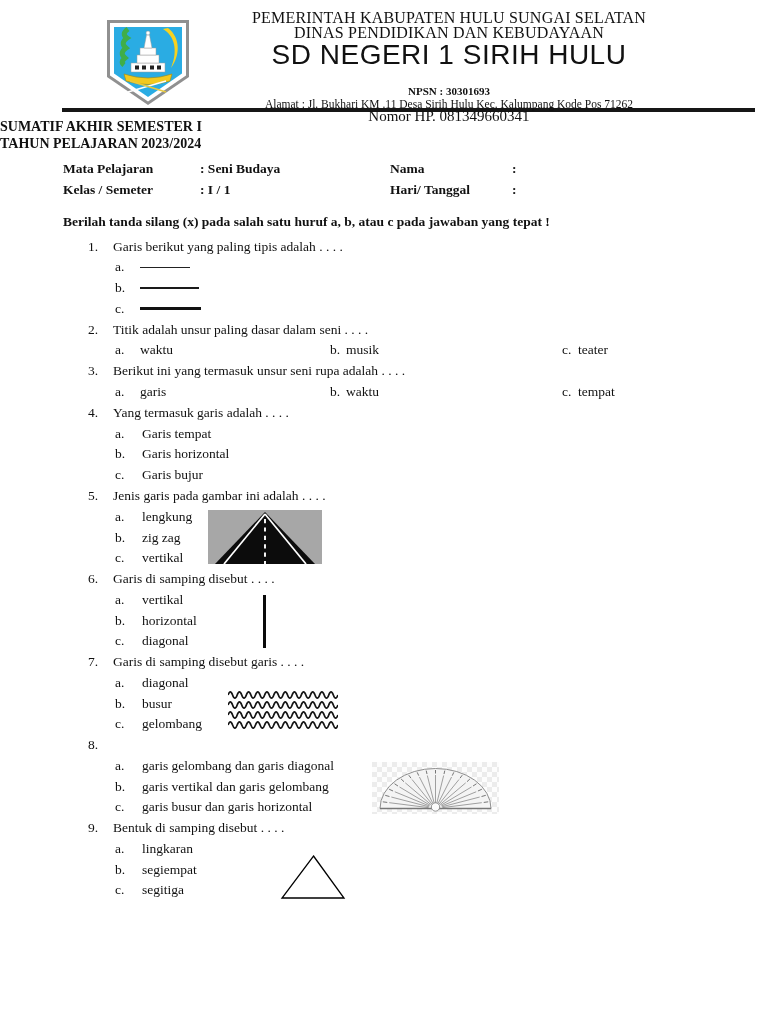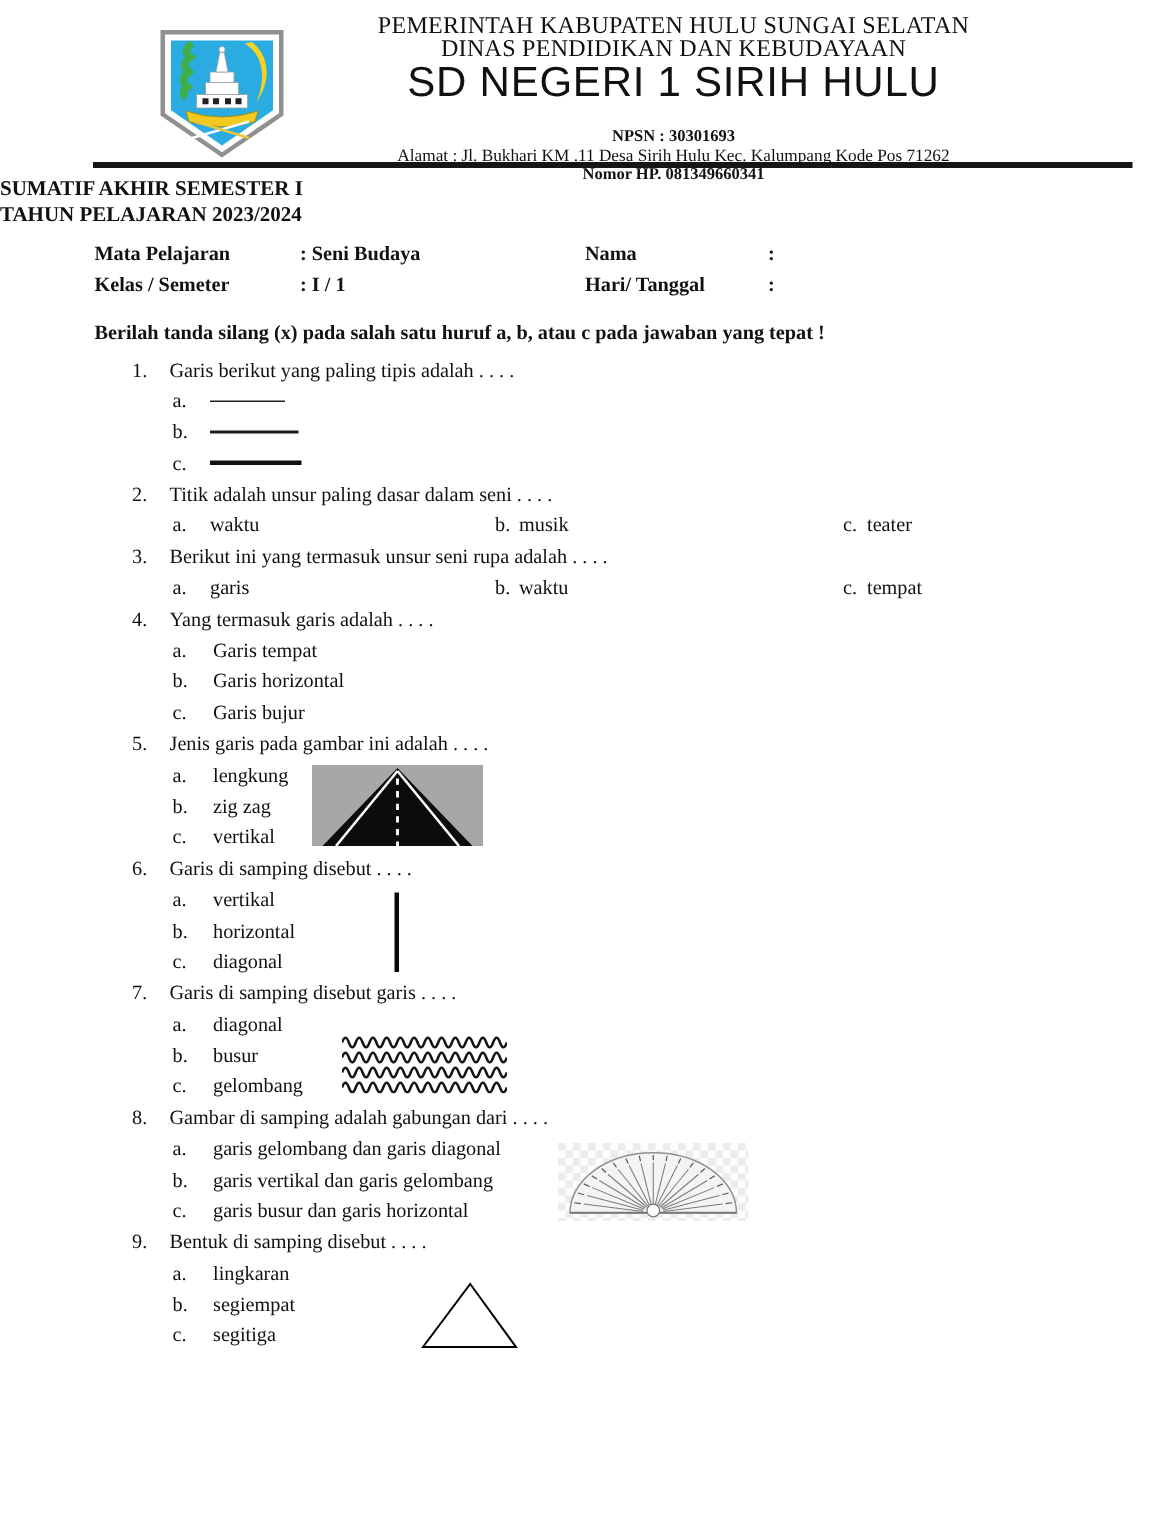--- a/index.html
+++ b/index.html
@@ -9,21 +9,21 @@
   }
 
   
   .letterhead { position:relative; height:108px; }
   .logo { position:absolute; left:104px; top:18px; width:88px; height:89px; }
   .head-text { margin-left:150px; margin-right:20px; padding-top:11px; text-align:center; }
   .h-gov, .h-dept { font-weight:normal; font-size:16px; line-height:14.5px; letter-spacing:0.2px; }
   .h-school { font-family:"Liberation Sans", sans-serif; font-size:28px; line-height:30px; letter-spacing:0.5px; }
   .h-npsn  { font-weight:bold; font-size:11px;  line-height:12.5px; margin-top:15px; }
   .h-addr  { font-size:11.5px; line-height:12.5px; }
-  .h-phone { font-weight:bold; font-size:11px; line-height:12.5px; }
+  .h-phone { font-weight:normal; font-size:15px; line-height:12.5px; }
   .rule { height:4px; background:#161616; margin:0 13px 0 62px; }
 
   
   .exam-title { text-align:left; font-weight:bold; font-size:14px; line-height:16.5px; margin-top:7px; }
   .info { position:relative; margin:9px 0 0 63px; height:42px; font-size:13.5px; font-weight:bold; }
   .info span { position:absolute; white-space:nowrap; }
   .i-sl { left:0;     top:0; }   .i-sv { left:137px; top:0; }
   .i-nl { left:327px; top:0; }   .i-nc { left:449px; top:0; }
   .i-cl { left:0;     top:21px; }.i-cv { left:137px; top:21px; }
   .i-dl { left:327px; top:21px; }.i-dc { left:449px; top:21px; }
@@ -274,21 +274,20 @@
           <path d="M0,8 q2.3,-6.4 4.58,0 q2.3,6.4 4.58,0 q2.3,-6.4 4.58,0 q2.3,6.4 4.58,0 q2.3,-6.4 4.58,0 q2.3,6.4 4.58,0 q2.3,-6.4 4.58,0 q2.3,6.4 4.58,0 q2.3,-6.4 4.58,0 q2.3,6.4 4.58,0 q2.3,-6.4 4.58,0 q2.3,6.4 4.58,0 q2.3,-6.4 4.58,0 q2.3,6.4 4.58,0 q2.3,-6.4 4.58,0 q2.3,6.4 4.58,0 q2.3,-6.4 4.58,0 q2.3,6.4 4.58,0 q2.3,-6.4 4.58,0 q2.3,6.4 4.58,0 q2.3,-6.4 4.58,0 q2.3,6.4 4.58,0 q2.3,-6.4 4.58,0 q2.3,6.4 4.58,0" fill="none" stroke="#151515" stroke-width="1.7"></path>
           <path d="M0,18 q2.3,-6.4 4.58,0 q2.3,6.4 4.58,0 q2.3,-6.4 4.58,0 q2.3,6.4 4.58,0 q2.3,-6.4 4.58,0 q2.3,6.4 4.58,0 q2.3,-6.4 4.58,0 q2.3,6.4 4.58,0 q2.3,-6.4 4.58,0 q2.3,6.4 4.58,0 q2.3,-6.4 4.58,0 q2.3,6.4 4.58,0 q2.3,-6.4 4.58,0 q2.3,6.4 4.58,0 q2.3,-6.4 4.58,0 q2.3,6.4 4.58,0 q2.3,-6.4 4.58,0 q2.3,6.4 4.58,0 q2.3,-6.4 4.58,0 q2.3,6.4 4.58,0 q2.3,-6.4 4.58,0 q2.3,6.4 4.58,0 q2.3,-6.4 4.58,0 q2.3,6.4 4.58,0" fill="none" stroke="#151515" stroke-width="1.7"></path>
           <path d="M0,28 q2.3,-6.4 4.58,0 q2.3,6.4 4.58,0 q2.3,-6.4 4.58,0 q2.3,6.4 4.58,0 q2.3,-6.4 4.58,0 q2.3,6.4 4.58,0 q2.3,-6.4 4.58,0 q2.3,6.4 4.58,0 q2.3,-6.4 4.58,0 q2.3,6.4 4.58,0 q2.3,-6.4 4.58,0 q2.3,6.4 4.58,0 q2.3,-6.4 4.58,0 q2.3,6.4 4.58,0 q2.3,-6.4 4.58,0 q2.3,6.4 4.58,0 q2.3,-6.4 4.58,0 q2.3,6.4 4.58,0 q2.3,-6.4 4.58,0 q2.3,6.4 4.58,0 q2.3,-6.4 4.58,0 q2.3,6.4 4.58,0 q2.3,-6.4 4.58,0 q2.3,6.4 4.58,0" fill="none" stroke="#151515" stroke-width="1.7"></path>
           <path d="M0,38 q2.3,-6.4 4.58,0 q2.3,6.4 4.58,0 q2.3,-6.4 4.58,0 q2.3,6.4 4.58,0 q2.3,-6.4 4.58,0 q2.3,6.4 4.58,0 q2.3,-6.4 4.58,0 q2.3,6.4 4.58,0 q2.3,-6.4 4.58,0 q2.3,6.4 4.58,0 q2.3,-6.4 4.58,0 q2.3,6.4 4.58,0 q2.3,-6.4 4.58,0 q2.3,6.4 4.58,0 q2.3,-6.4 4.58,0 q2.3,6.4 4.58,0 q2.3,-6.4 4.58,0 q2.3,6.4 4.58,0 q2.3,-6.4 4.58,0 q2.3,6.4 4.58,0 q2.3,-6.4 4.58,0 q2.3,6.4 4.58,0 q2.3,-6.4 4.58,0 q2.3,6.4 4.58,0" fill="none" stroke="#151515" stroke-width="1.7"></path>
         </svg>
     </div>
 
     <div class="q">
       <div class="q-row">
         <span class="q-num">8.</span>
-        <span class="q-text">Gambar di samping adalah gabungan dari . . . .</span>
       </div>
       <div class="opts">
         <div class="opt">
             <span class="opt-letter">a.</span>
             <span class="opt-text">garis gelombang dan garis diagonal</span>
           </div>
         <div class="opt">
             <span class="opt-letter">b.</span>
             <span class="opt-text">garis vertikal dan garis gelombang</span>
           </div>

